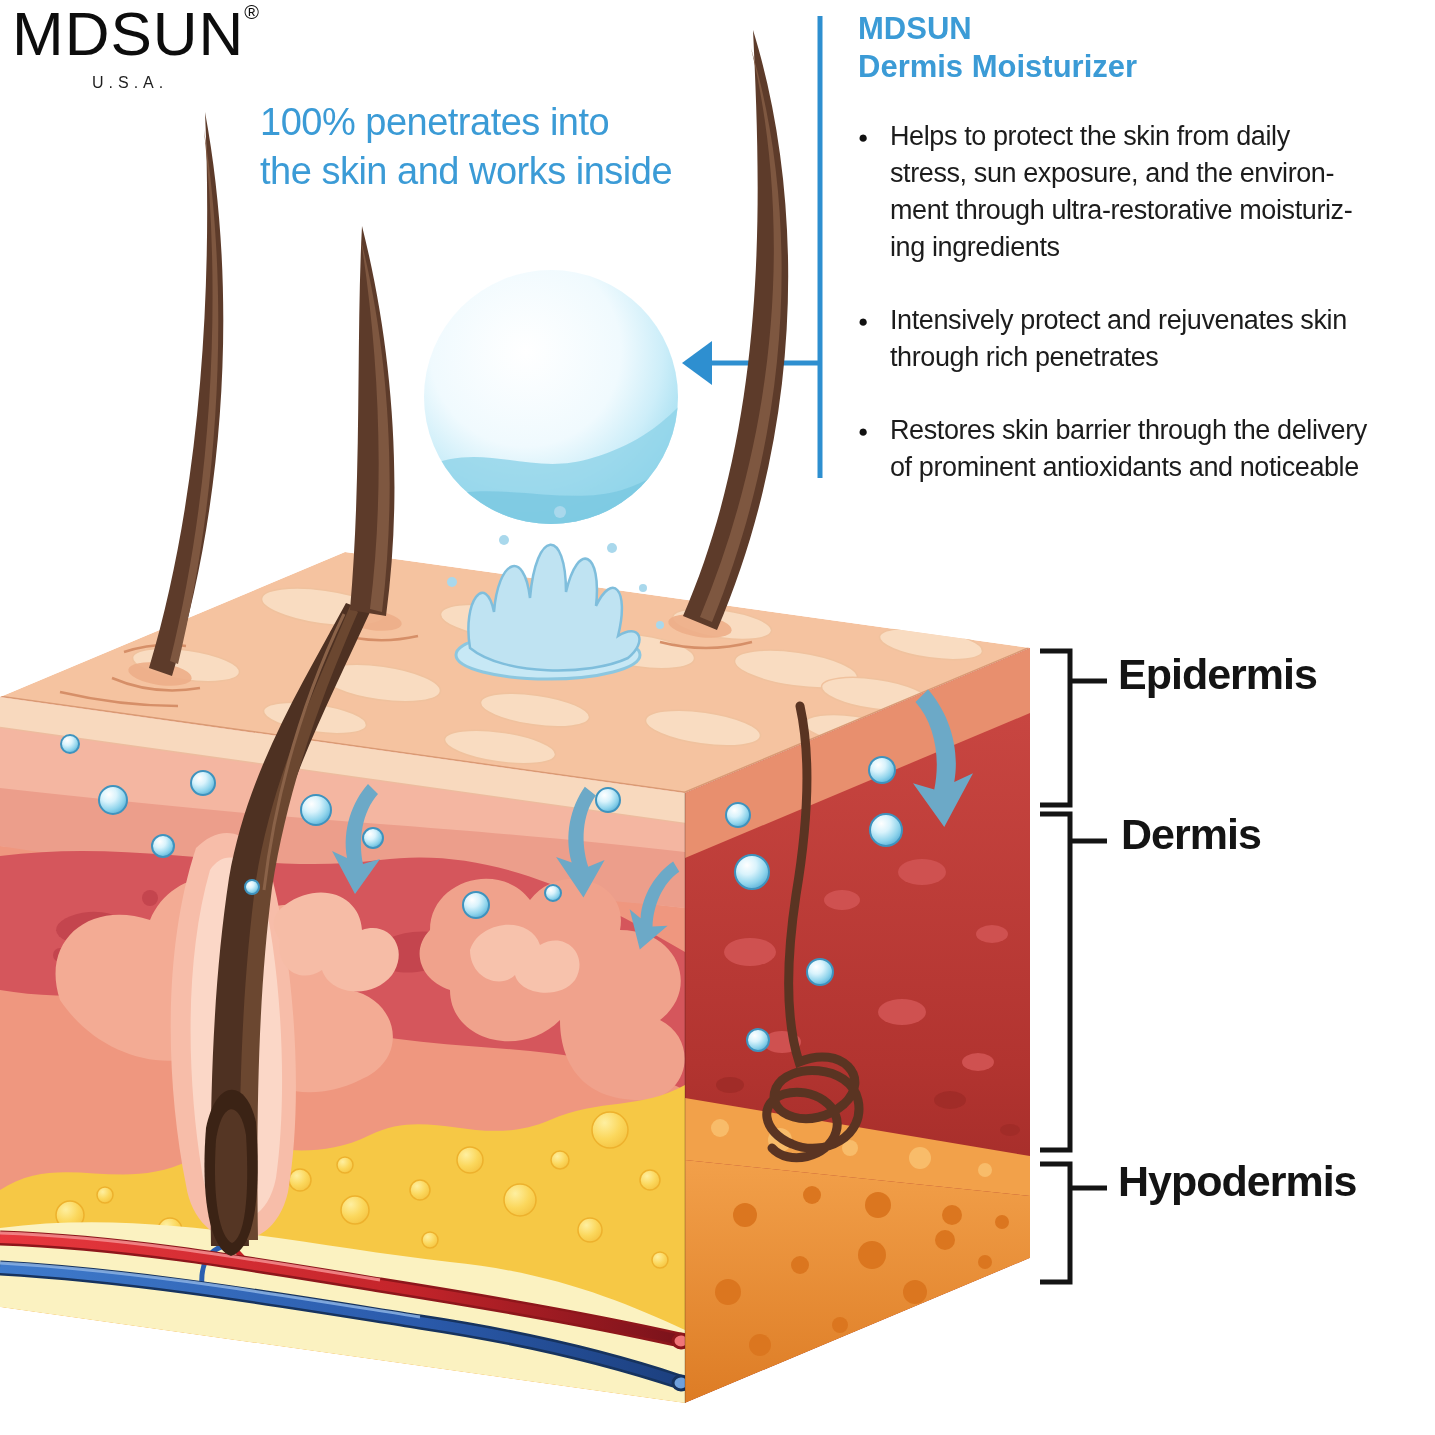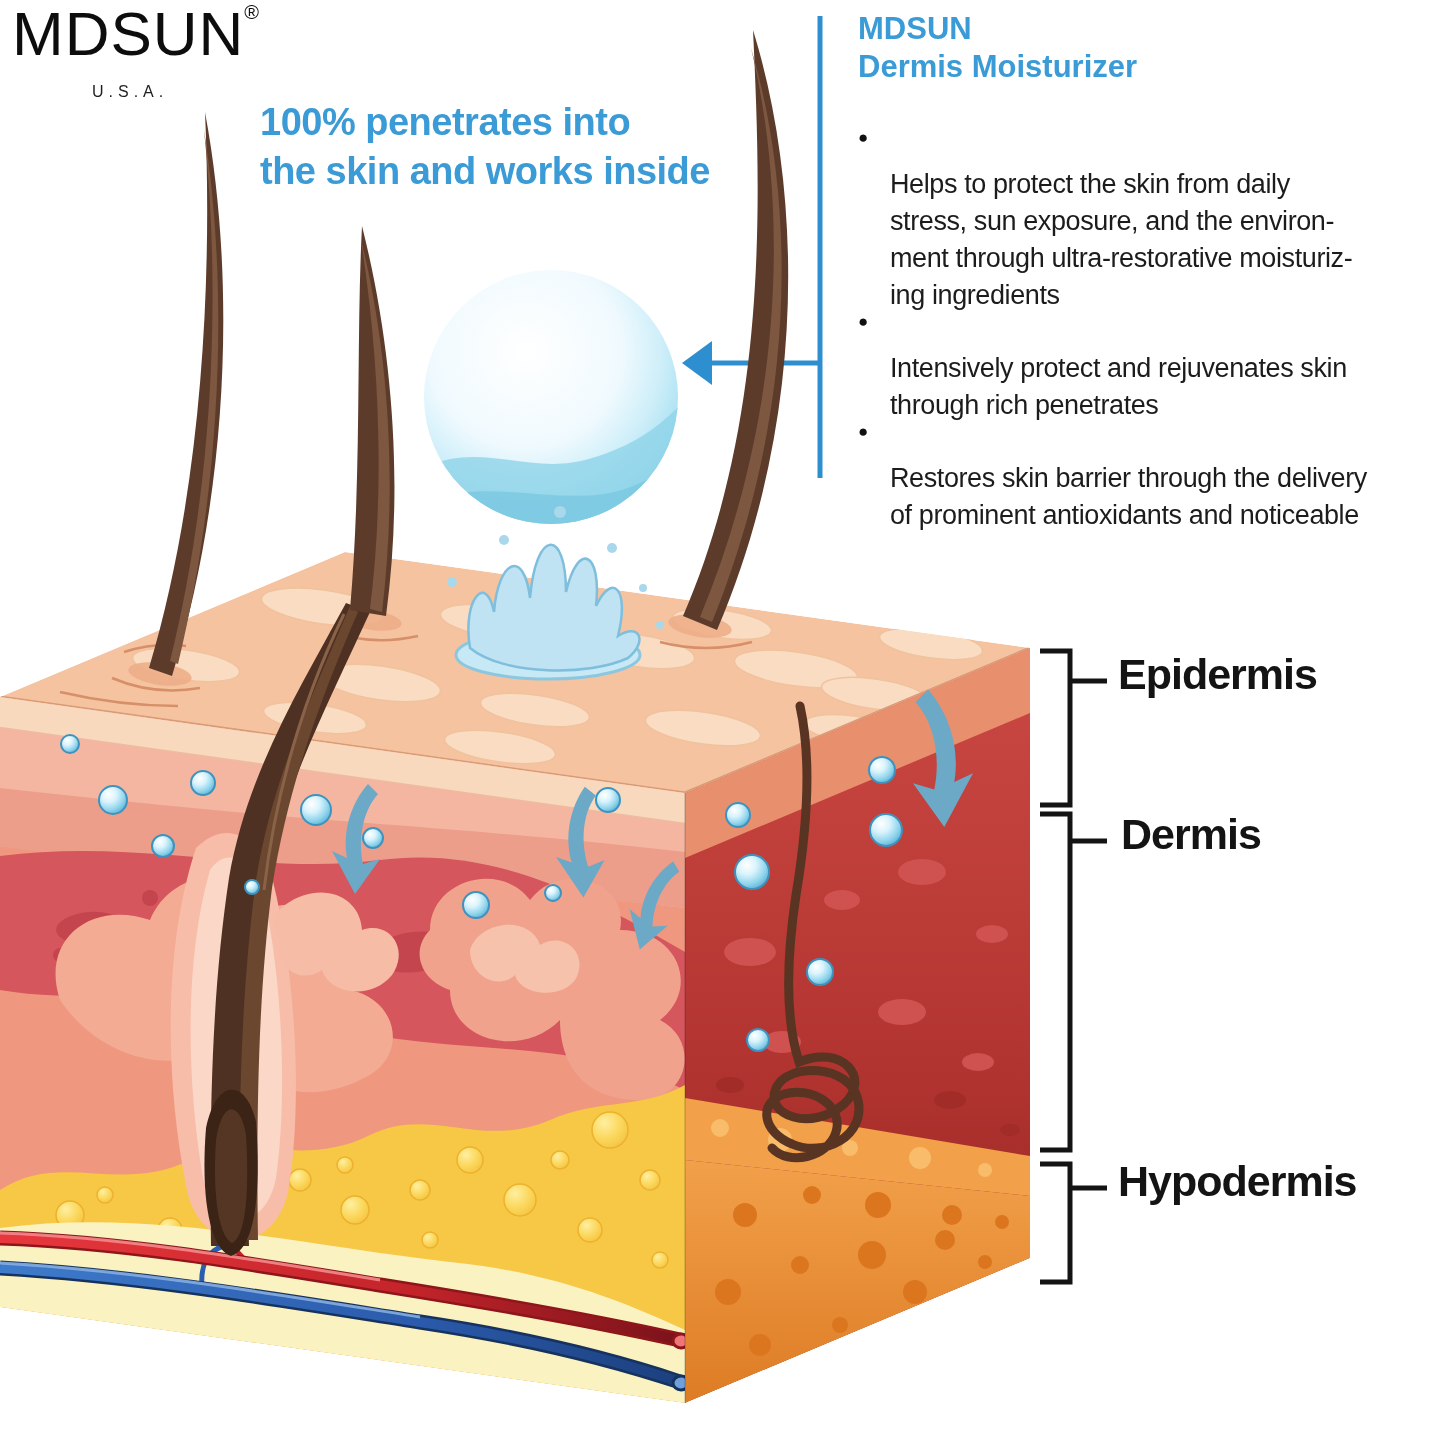--- a/index.html
+++ b/index.html
@@ -3,32 +3,32 @@
 <meta charset="utf-8">
 <style>
   html,body{margin:0;padding:0;}
   body{width:1435px;height:1435px;position:relative;background:#ffffff;overflow:hidden;
        font-family:"Liberation Sans",sans-serif;}
   svg.art{position:absolute;left:0;top:0;}
 
   .logo{position:absolute;left:12px;top:0;color:#0d0d0d;font-size:62px;font-weight:300;
         letter-spacing:1px;line-height:1.1;}
   .logo .reg{font-size:20px;vertical-align:36px;font-weight:400;}
-  .usa{position:absolute;left:92px;top:74px;font-size:16px;letter-spacing:5px;color:#1e1e1e;margin-top:9px;}
-
-  .headline{position:absolute;left:260px;top:98px;font-size:38px;font-weight:bold;
+  .usa{position:absolute;left:92px;top:74px;font-size:16px;letter-spacing:5px;color:#1e1e1e;}
+
+  .headline{position:absolute;left:260px;top:98px;font-size:38px;font-weight:normal;
             color:#3B9BD6;line-height:1.3;letter-spacing:-0.5px;}
 
   .prod-head{position:absolute;left:858px;top:10px;font-size:31px;font-weight:bold;
              color:#3B9BD6;line-height:1.22;}
 
   .benefit{position:absolute;left:858px;width:577px;font-size:27px;line-height:37px;
            color:#1c1c1c;letter-spacing:-0.4px;}
   .benefit .dot{position:absolute;left:0;top:1px;font-size:17px;color:#111;}
-  .benefit .blines{margin-left:32px;margin-top:48px;}
+  .benefit .blines{margin-left:32px;}
   .b1{top:118px}.b2{top:302px}.b3{top:412px}
 
   .layer-label{position:absolute;font-size:43px;font-weight:bold;color:#141414;
                letter-spacing:-1px;line-height:1.15;}
   .lab-epi{left:1118px;top:650px}
   .lab-der{left:1121px;top:810px}
   .lab-hyp{left:1118px;top:1157px}
 </style>
 </head>
 <body>

